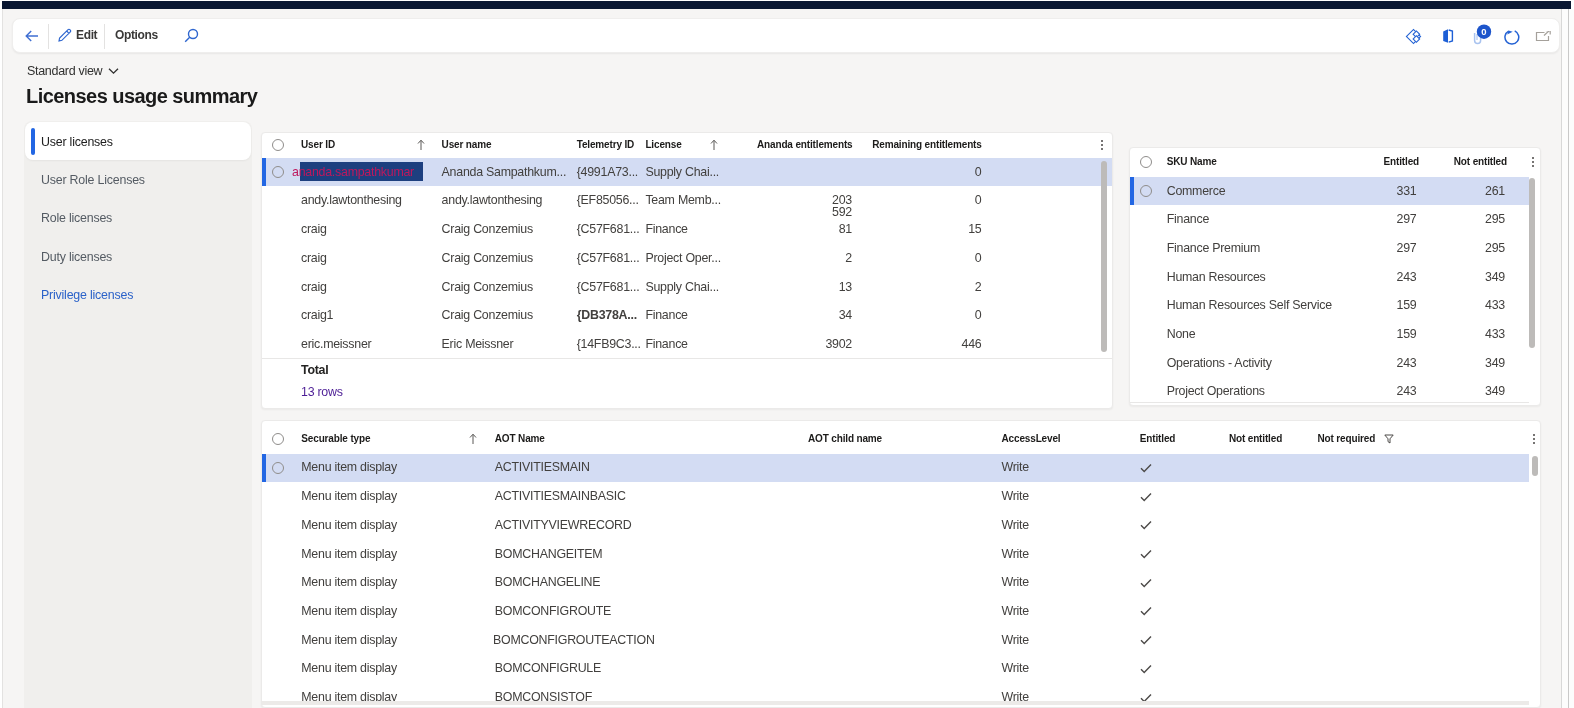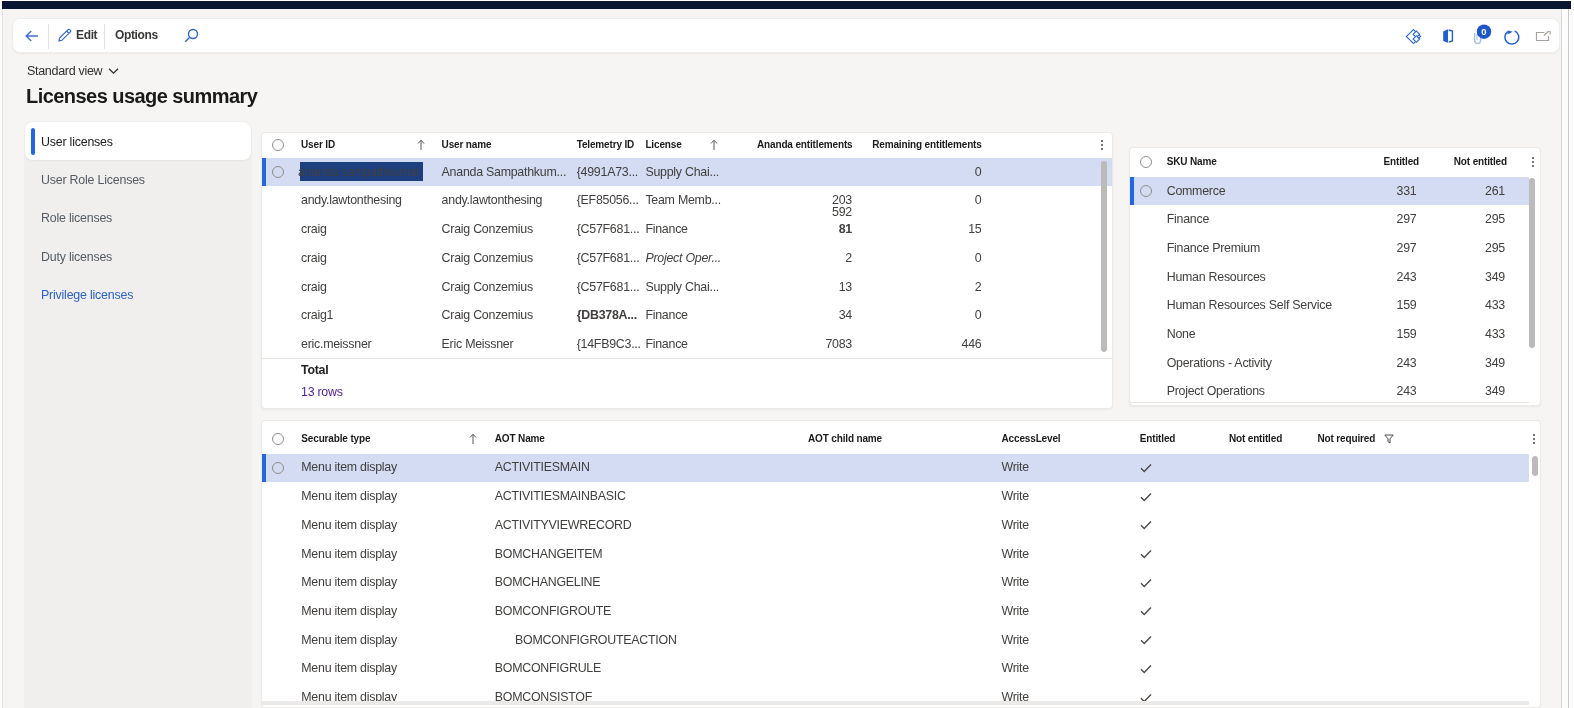--- a/index.html
+++ b/index.html
@@ -109,61 +109,61 @@
 <div class="hdr" style="right:592.3px; top:138.0px; ">Remaining entitlements</div>
 <div class="abs dots" style="left:1101px; top:139.5px;">
     <i></i>
     <i></i>
     <i></i>
   </div>
 <div class="rowsel" style="left:262px; top:157.5px; width:850px; height:28.8px;"></div>
 <div class="selbar" style="left:261.5px; top:157.5px; height:28.8px;"></div>
 <div class="radio" style="left:271.6px; top:166px;"></div>
 <div class="abs" style="left:300px; top:162px; width:123px; height:19px; background:#1d3f7f;"></div>
-<div class="cell" style="left:298px; top:164.5px; color:#404040;">ananda.sampathkumar</div>
+<div class="cell" style="left:292px; top:164.5px; color:#be185d;">ananda.sampathkumar</div>
 <div class="cell" style="left:441.6px; top:164.5px; ">Ananda Sampathkum...</div>
 <div class="cell" style="left:576.7px; top:164.5px; ">{4991A73...</div>
 <div class="cell" style="left:645.4px; top:164.5px; ">Supply Chai...</div>
 <div class="cell" style="right:722px; top:164.5px;margin-top:40px; ">592</div>
 <div class="cell" style="right:592.5px; top:164.5px; ">0</div>
 <div class="cell" style="left:301px; top:193.28px; ">andy.lawtonthesing</div>
 <div class="cell" style="left:441.6px; top:193.28px; ">andy.lawtonthesing</div>
 <div class="cell" style="left:576.7px; top:193.28px; ">{EF85056...</div>
 <div class="cell" style="left:645.4px; top:193.28px; ">Team Memb...</div>
 <div class="cell" style="right:722px; top:193.28px; ">203</div>
 <div class="cell" style="right:592.5px; top:193.28px; ">0</div>
 <div class="cell" style="left:301px; top:222.06px; ">craig</div>
 <div class="cell" style="left:441.6px; top:222.06px; ">Craig Conzemius</div>
 <div class="cell" style="left:576.7px; top:222.06px; ">{C57F681...</div>
 <div class="cell" style="left:645.4px; top:222.06px; ">Finance</div>
-<div class="cell" style="right:722px; top:222.06px;font-weight:bold; ">81</div>
+<div class="cell" style="right:722px; top:222.06px; ">81</div>
 <div class="cell" style="right:592.5px; top:222.06px; ">15</div>
 <div class="cell" style="left:301px; top:250.84000000000003px; ">craig</div>
 <div class="cell" style="left:441.6px; top:250.84000000000003px; ">Craig Conzemius</div>
 <div class="cell" style="left:576.7px; top:250.84000000000003px; ">{C57F681...</div>
-<div class="cell" style="left:645.4px; top:250.84000000000003px;font-style:italic; ">Project Oper...</div>
+<div class="cell" style="left:645.4px; top:250.84000000000003px; ">Project Oper...</div>
 <div class="cell" style="right:722px; top:250.84000000000003px; ">2</div>
 <div class="cell" style="right:592.5px; top:250.84000000000003px; ">0</div>
 <div class="cell" style="left:301px; top:279.62px; ">craig</div>
 <div class="cell" style="left:441.6px; top:279.62px; ">Craig Conzemius</div>
 <div class="cell" style="left:576.7px; top:279.62px; ">{C57F681...</div>
 <div class="cell" style="left:645.4px; top:279.62px; ">Supply Chai...</div>
 <div class="cell" style="right:722px; top:279.62px; ">13</div>
 <div class="cell" style="right:592.5px; top:279.62px; ">2</div>
 <div class="cell" style="left:301px; top:308.4px; ">craig1</div>
 <div class="cell" style="left:441.6px; top:308.4px; ">Craig Conzemius</div>
 <div class="cell" style="left:576.7px; top:308.4px;font-weight:bold; ">{DB378A...</div>
 <div class="cell" style="left:645.4px; top:308.4px; ">Finance</div>
 <div class="cell" style="right:722px; top:308.4px; ">34</div>
 <div class="cell" style="right:592.5px; top:308.4px; ">0</div>
 <div class="cell" style="left:301px; top:337.18px; ">eric.meissner</div>
 <div class="cell" style="left:441.6px; top:337.18px; ">Eric Meissner</div>
 <div class="cell" style="left:576.7px; top:337.18px; ">{14FB9C3...</div>
 <div class="cell" style="left:645.4px; top:337.18px; ">Finance</div>
-<div class="cell" style="right:722px; top:337.18px; ">7083</div>
+<div class="cell" style="right:722px; top:337.18px; ">3902</div>
 <div class="cell" style="right:592.5px; top:337.18px; ">446</div>
 <div class="sep" style="left:262px; top:357.8px; width:850px;"></div>
 <div class="cell" style="left:301px; top:363.1px; font-weight:700; color:#242322;">Total</div>
 <div class="cell" style="left:301px; top:385.1px; color:#4c1d95;">13 rows</div>
 <div class="vthumb" style="left:1100.5px; top:161px; height:191px;"></div>
 <div class="radio" style="left:1139.6px; top:155.6px;"></div>
 <div class="hdr" style="left:1166.7px; top:155.1px; ">SKU Name</div>
 <div class="hdr" style="right:155px; top:155.1px; ">Entitled</div>
 <div class="hdr" style="right:67px; top:155.1px; ">Not entitled</div>
 <div class="abs dots" style="left:1532px; top:156.6px;">
@@ -252,21 +252,21 @@
 <svg class="abs" style="left:1140px; top:577.6999999999999px;" width="12" height="10" viewBox="0 0 12 10" fill="none" stroke="#4c4a48" stroke-width="1.4">
     <path d="M1 5.2 L4.2 8.4 L11 1.4"></path>
   </svg>
 <div class="cell" style="left:301.3px; top:603.9px; ">Menu item display</div>
 <div class="cell" style="left:494.8px; top:603.9px; ">BOMCONFIGROUTE</div>
 <div class="cell" style="left:1001.5px; top:603.9px; ">Write</div>
 <svg class="abs" style="left:1140px; top:606.4px;" width="12" height="10" viewBox="0 0 12 10" fill="none" stroke="#4c4a48" stroke-width="1.4">
     <path d="M1 5.2 L4.2 8.4 L11 1.4"></path>
   </svg>
 <div class="cell" style="left:301.3px; top:632.5999999999999px; ">Menu item display</div>
-<div class="cell" style="left:515px; top:632.5999999999999px; ">BOMCONFIGROUTEACTION</div>
+<div class="cell" style="left:493px; top:632.5999999999999px; ">BOMCONFIGROUTEACTION</div>
 <div class="cell" style="left:1001.5px; top:632.5999999999999px; ">Write</div>
 <svg class="abs" style="left:1140px; top:635.0999999999999px;" width="12" height="10" viewBox="0 0 12 10" fill="none" stroke="#4c4a48" stroke-width="1.4">
     <path d="M1 5.2 L4.2 8.4 L11 1.4"></path>
   </svg>
 <div class="cell" style="left:301.3px; top:661.3px; ">Menu item display</div>
 <div class="cell" style="left:494.8px; top:661.3px; ">BOMCONFIGRULE</div>
 <div class="cell" style="left:1001.5px; top:661.3px; ">Write</div>
 <svg class="abs" style="left:1140px; top:663.8px;" width="12" height="10" viewBox="0 0 12 10" fill="none" stroke="#4c4a48" stroke-width="1.4">
     <path d="M1 5.2 L4.2 8.4 L11 1.4"></path>
   </svg>

